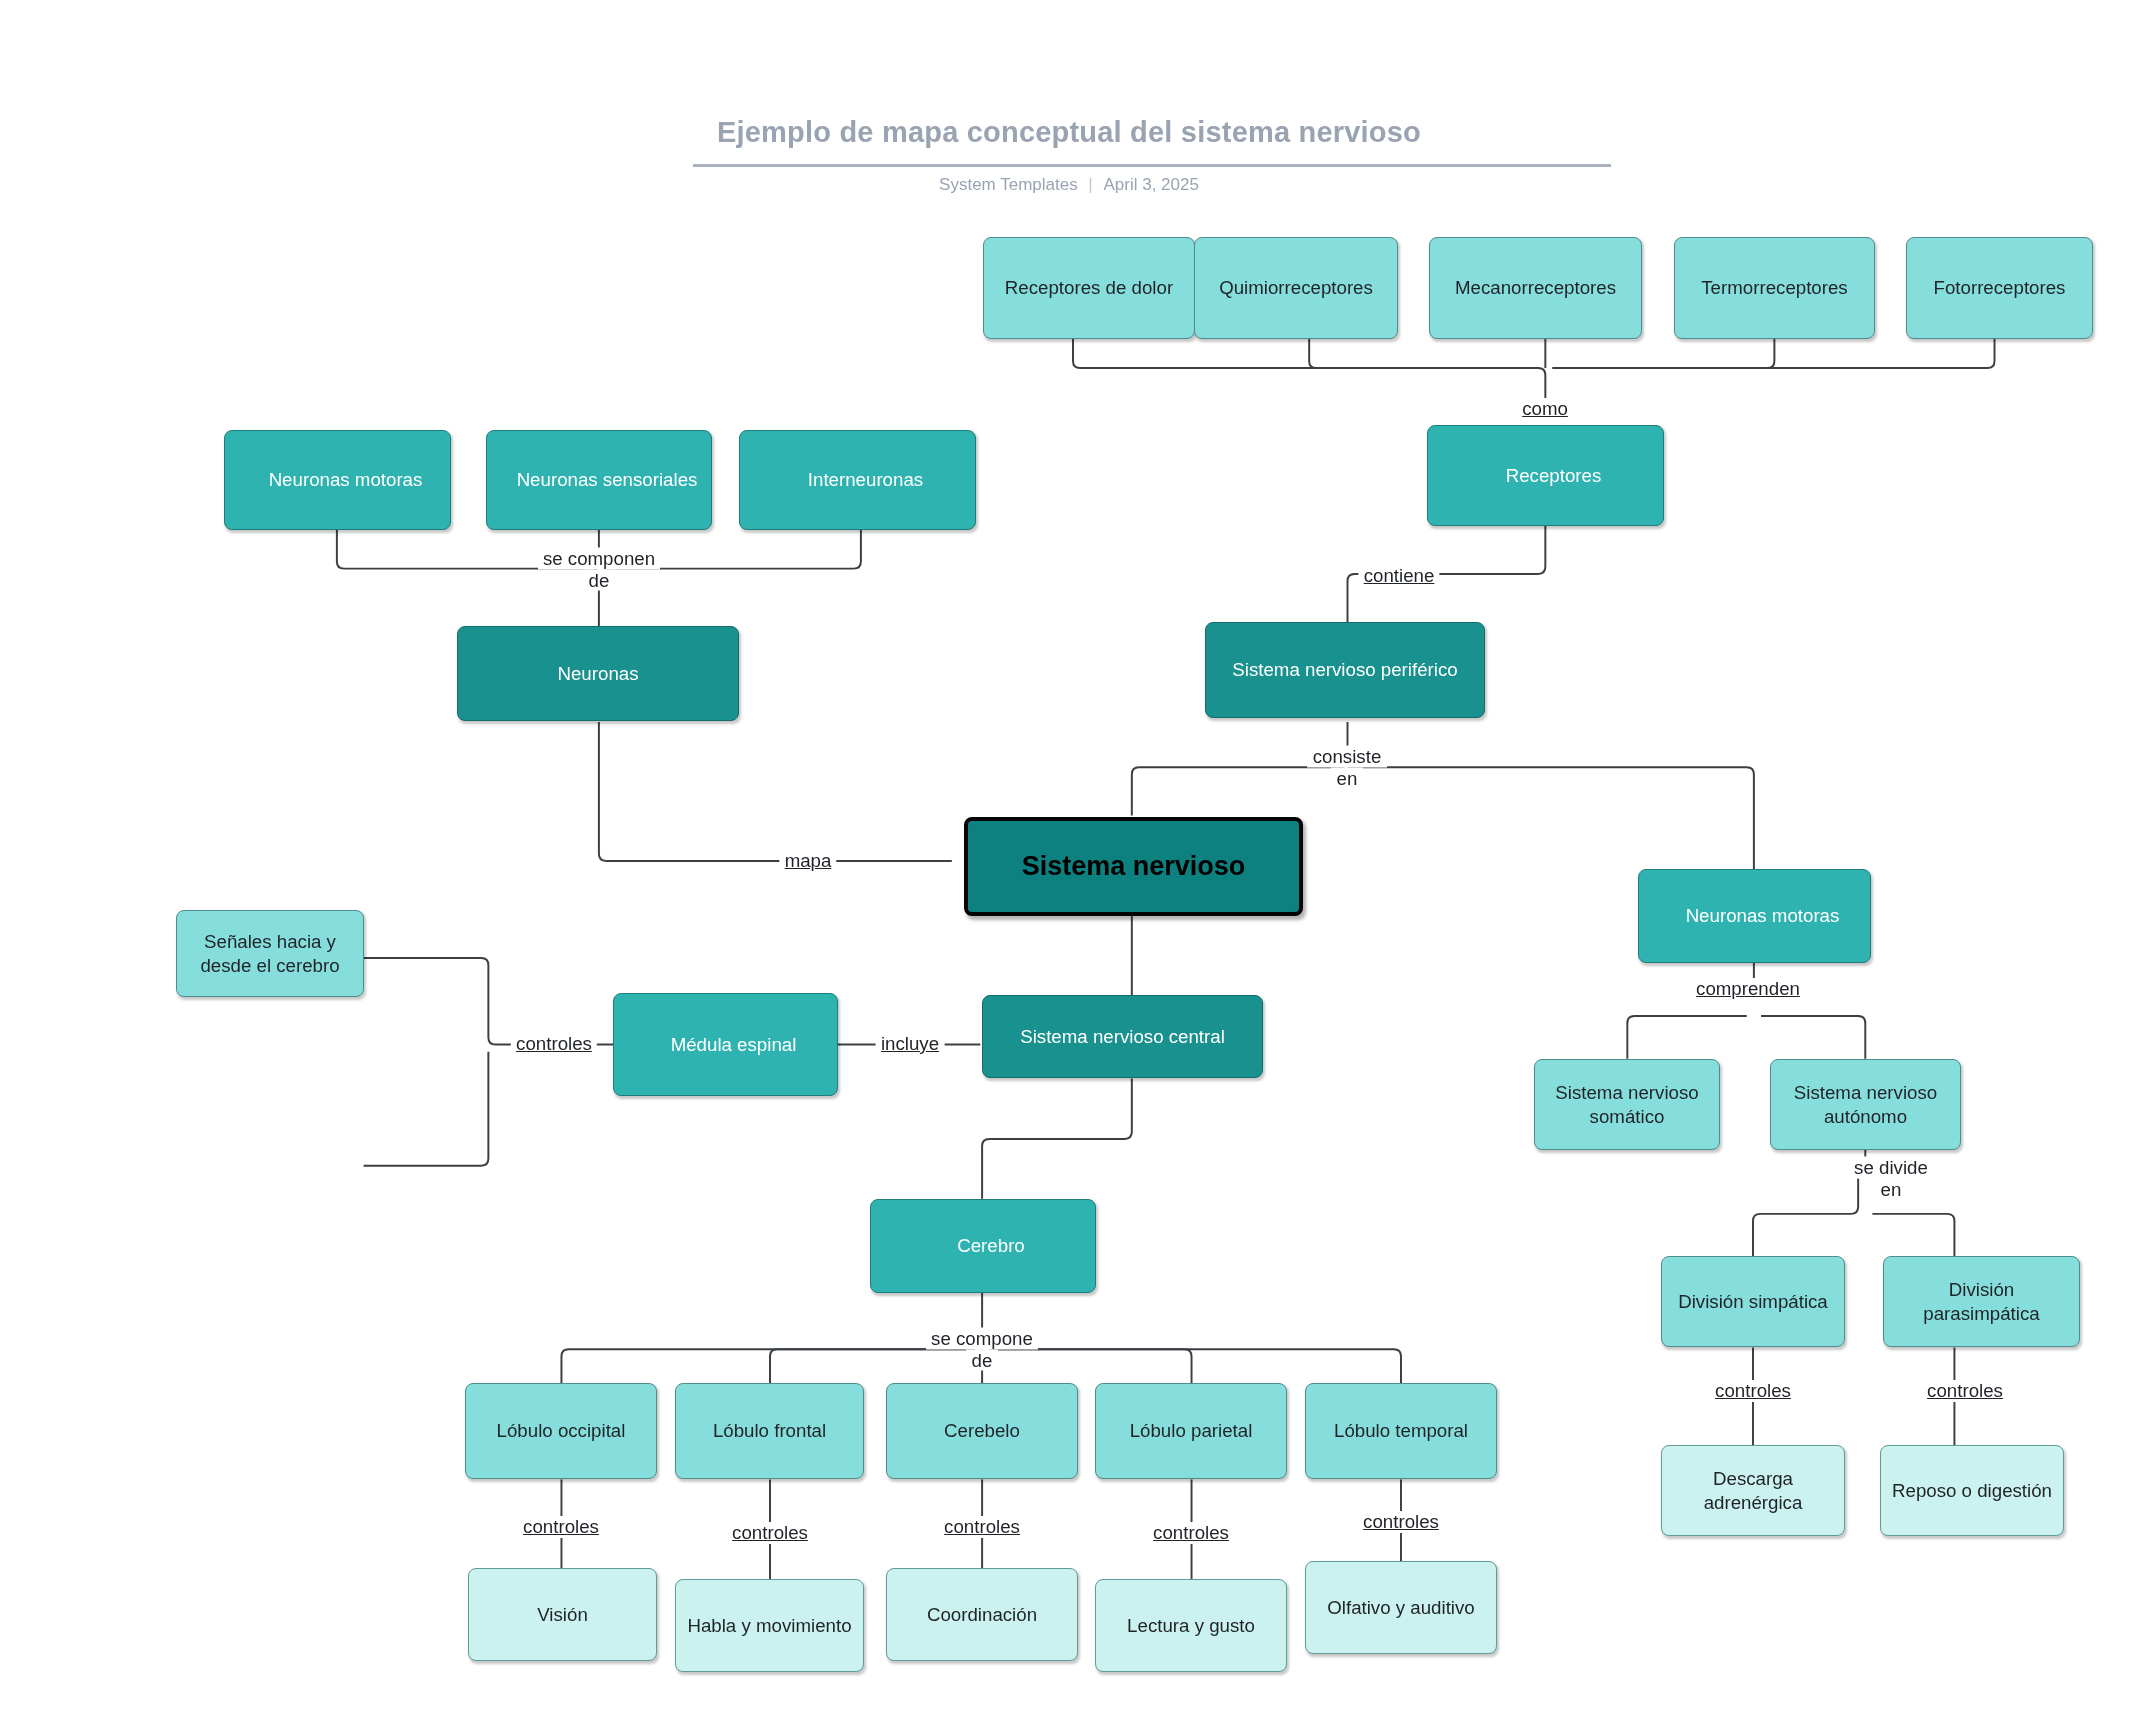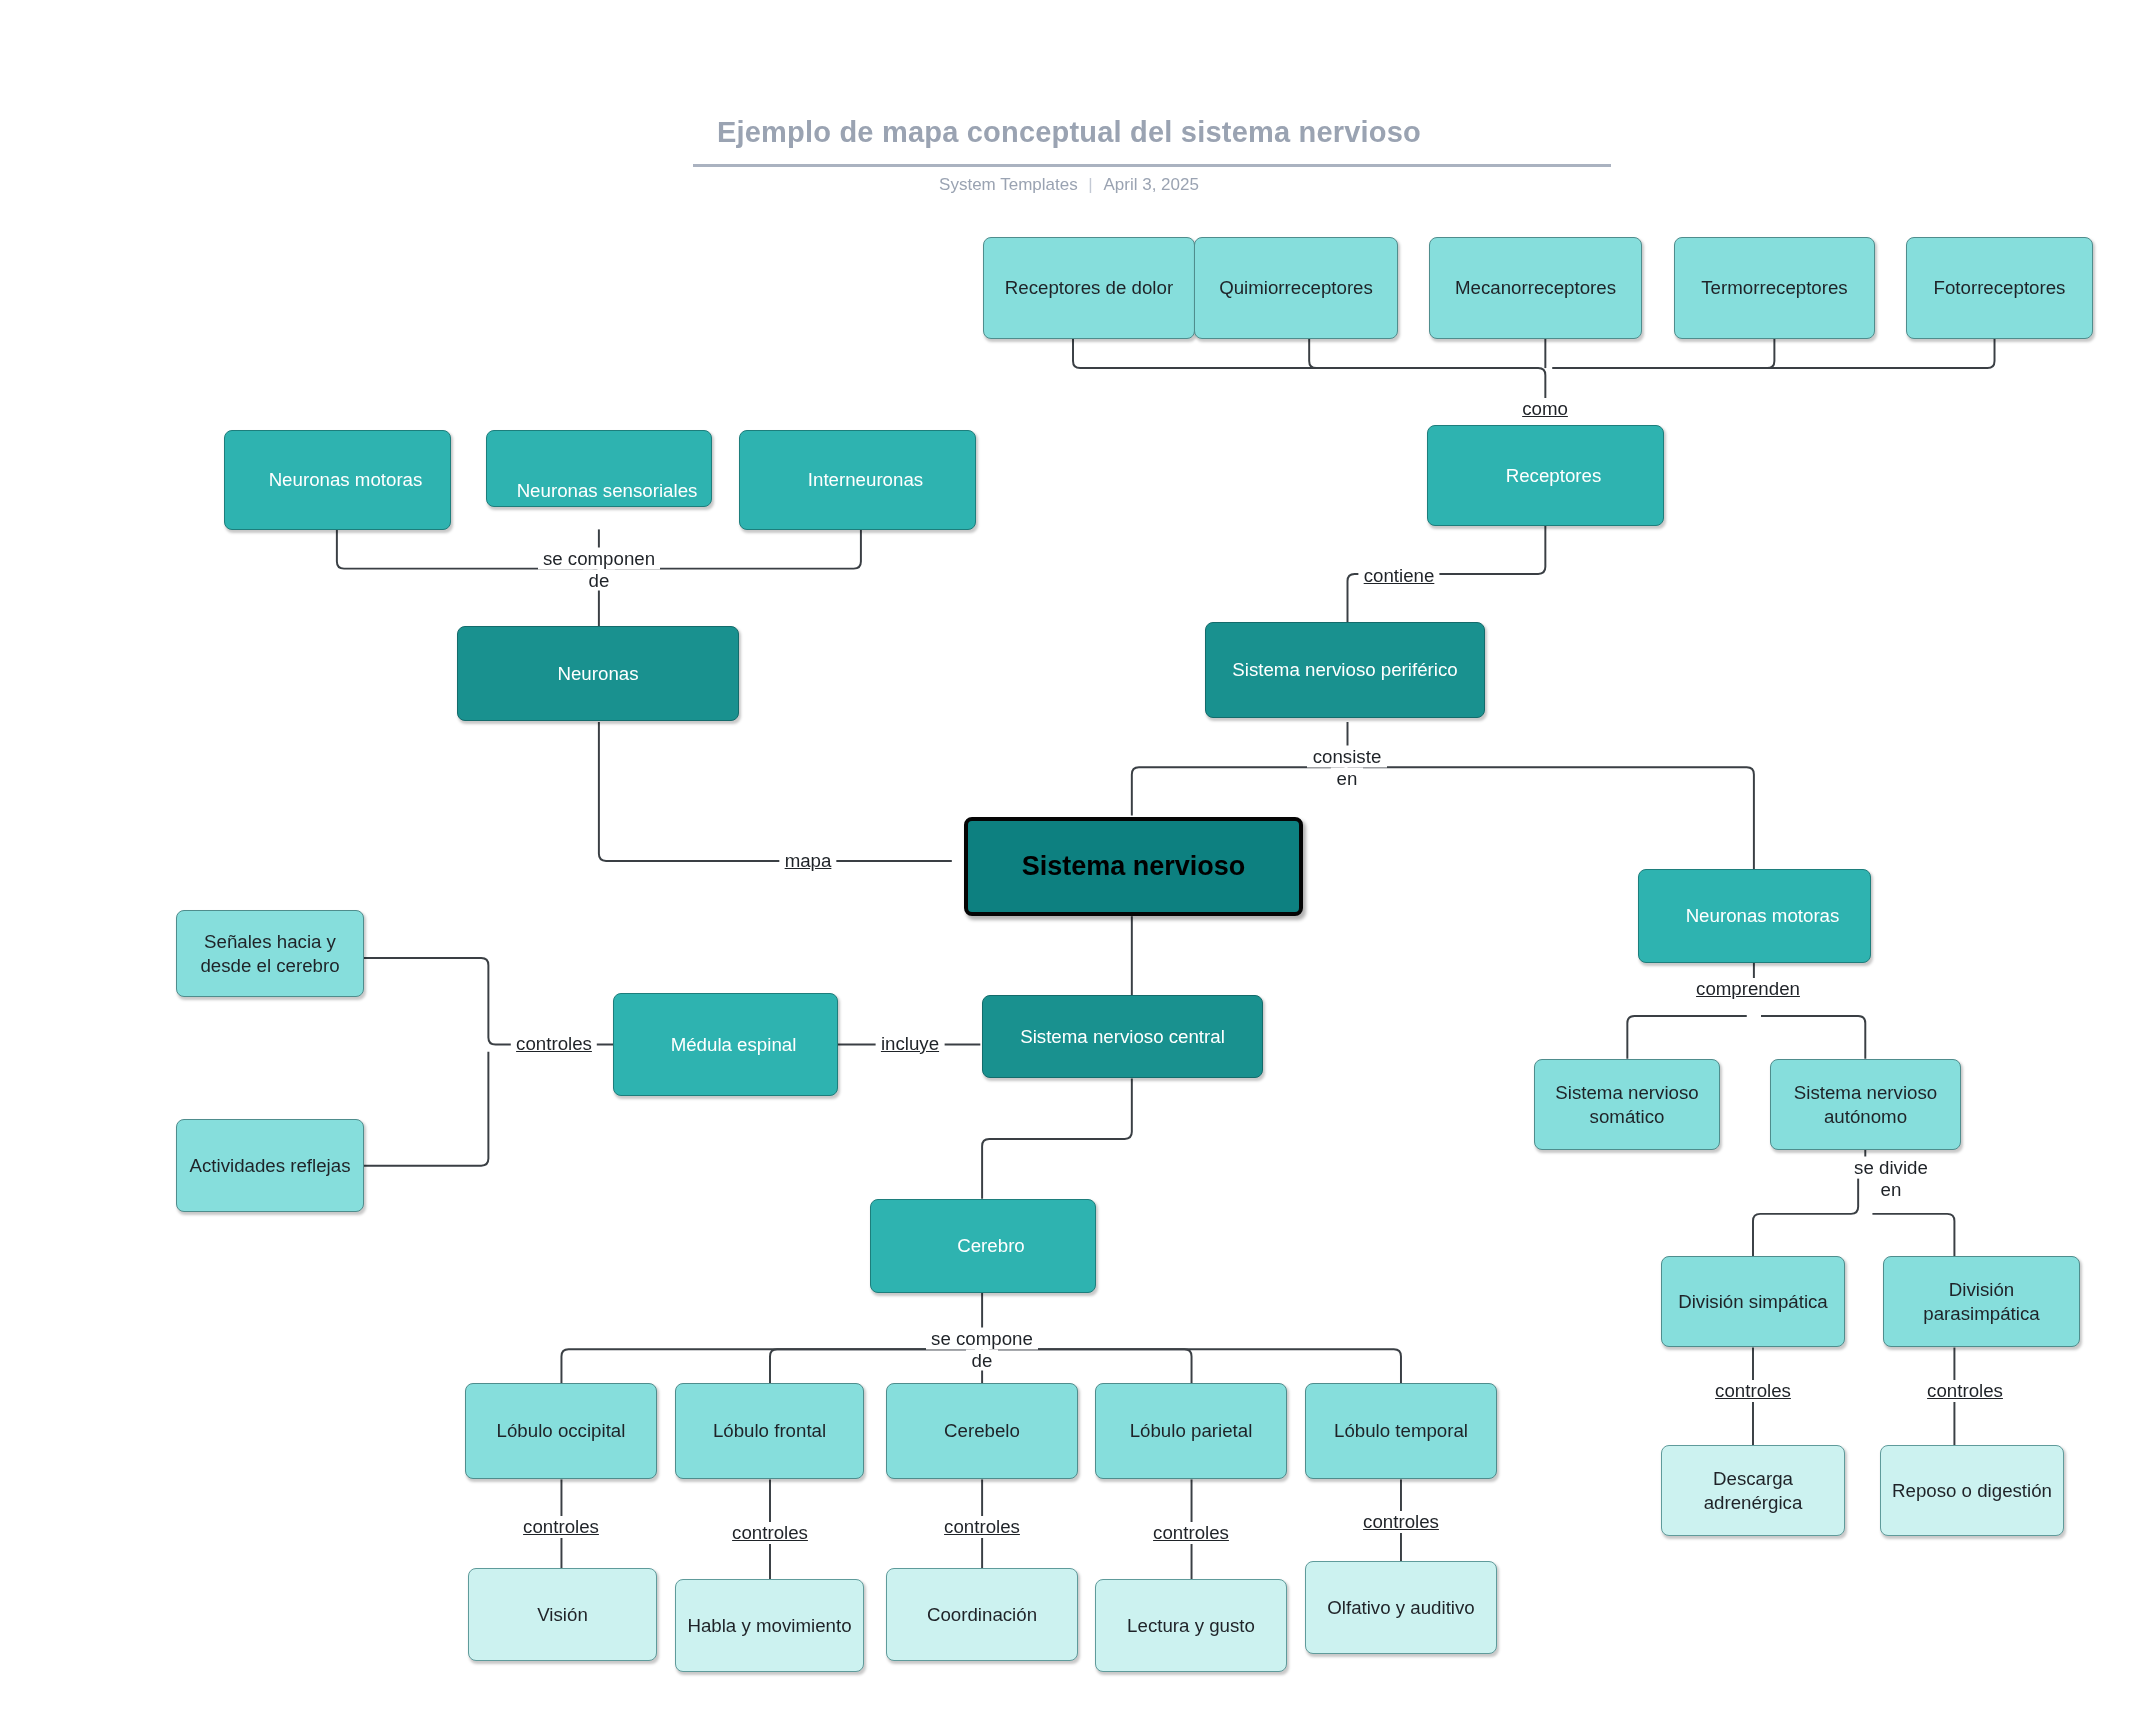--- a/index.html
+++ b/index.html
@@ -131,21 +131,21 @@
     <span>Receptores</span>
   </div>
 
   <div class="node t-dark" style="left:1205px;top:622px;width:280px;height:96px;">
     <span>Sistema nervioso periférico</span>
   </div>
 
   <div class="node t-mid" style="left:224px;top:430px;width:227px;height:100px;">
     <span>Neuronas motoras</span>
   </div>
-  <div class="node t-mid" style="left:486px;top:430px;width:226px;height:77px;align-items:flex-end;">
+  <div class="node t-mid" style="left:486px;top:430px;width:226px;height:100px;">
     <span>Neuronas sensoriales</span>
   </div>
   <div class="node t-mid" style="left:739px;top:430px;width:237px;height:100px;">
     <span>Interneuronas</span>
   </div>
 
   <div class="node t-dark" style="left:457px;top:626px;width:282px;height:95px;">
     <span>Neuronas</span>
   </div>
 
@@ -170,23 +170,20 @@
   </div>
   <div class="node t-pale" style="left:1661px;top:1445px;width:184px;height:91px;">
     <span>Descarga adrenérgica</span>
   </div>
   <div class="node t-pale" style="left:1880px;top:1445px;width:184px;height:91px;">
     <span>Reposo o digestión</span>
   </div>
 
   <div class="node t-lite" style="left:176px;top:910px;width:188px;height:87px;">
     <span>Señales hacia y desde el cerebro</span>
-  </div>
-  <div class="node t-lite" style="left:176px;top:1119px;width:188px;height:93px;">
-    <span>Actividades reflejas</span>
   </div>
   <div class="node t-mid" style="left:613px;top:993px;width:225px;height:103px;">
     <span>Médula espinal</span>
   </div>
   <div class="node t-dark" style="left:982px;top:995px;width:281px;height:83px;">
     <span>Sistema nervioso central</span>
   </div>
   <div class="node t-mid" style="left:870px;top:1199px;width:226px;height:94px;">
     <span>Cerebro</span>
   </div>

